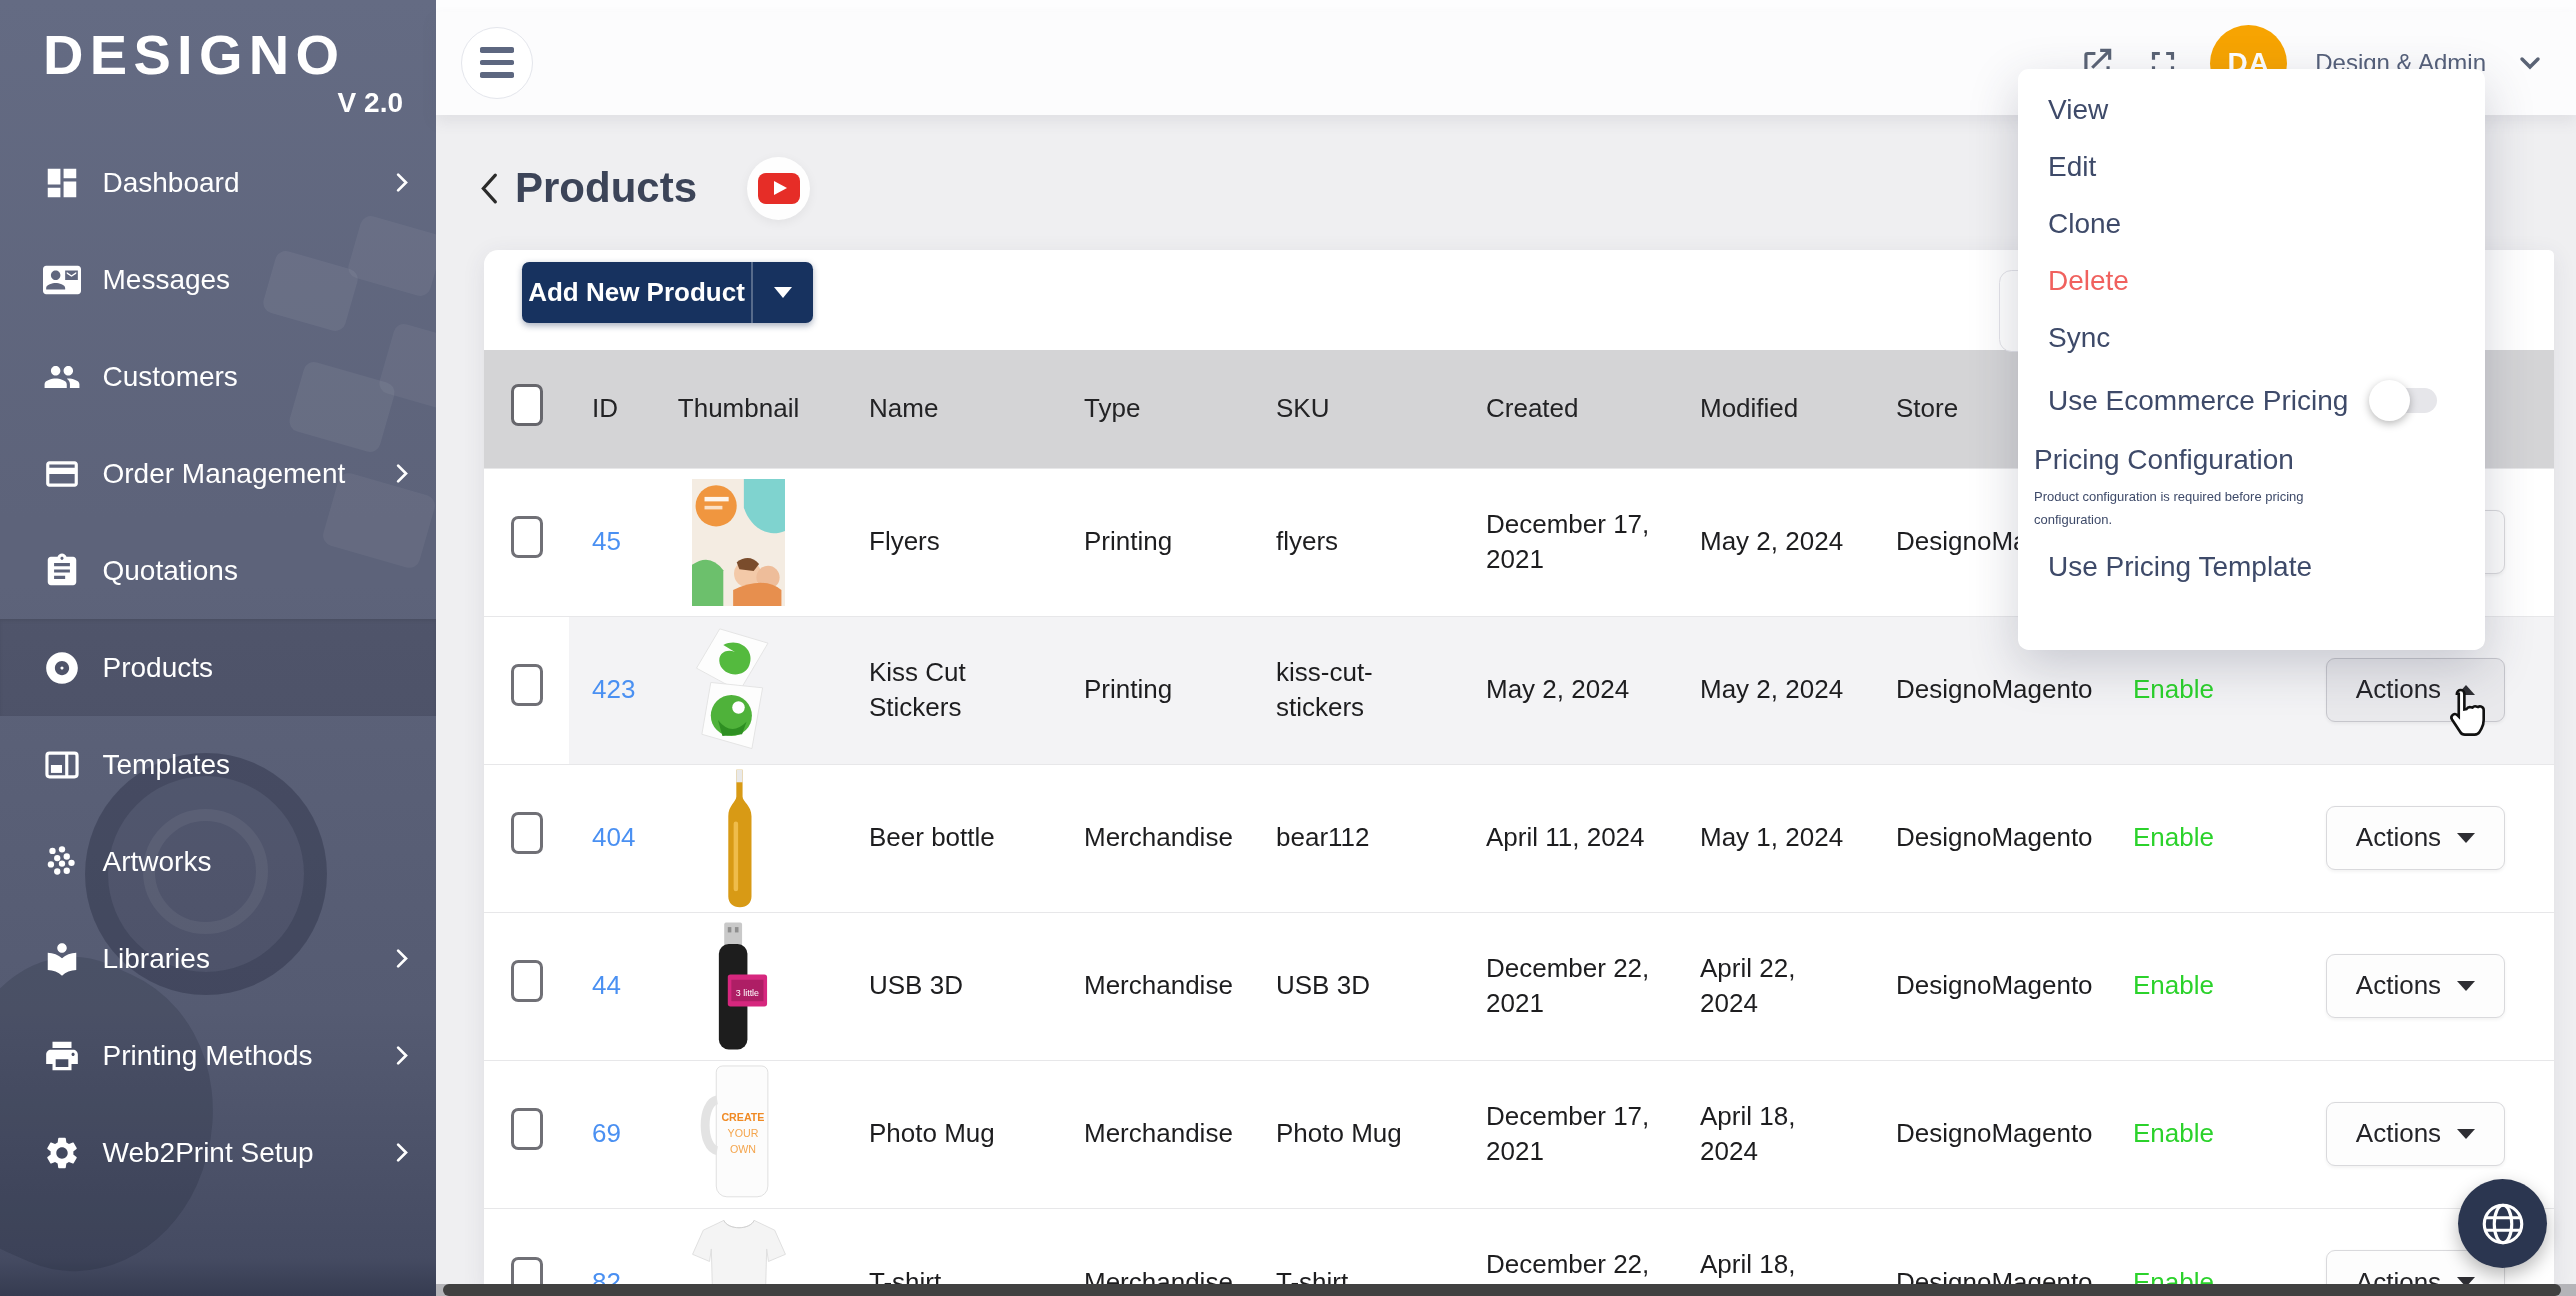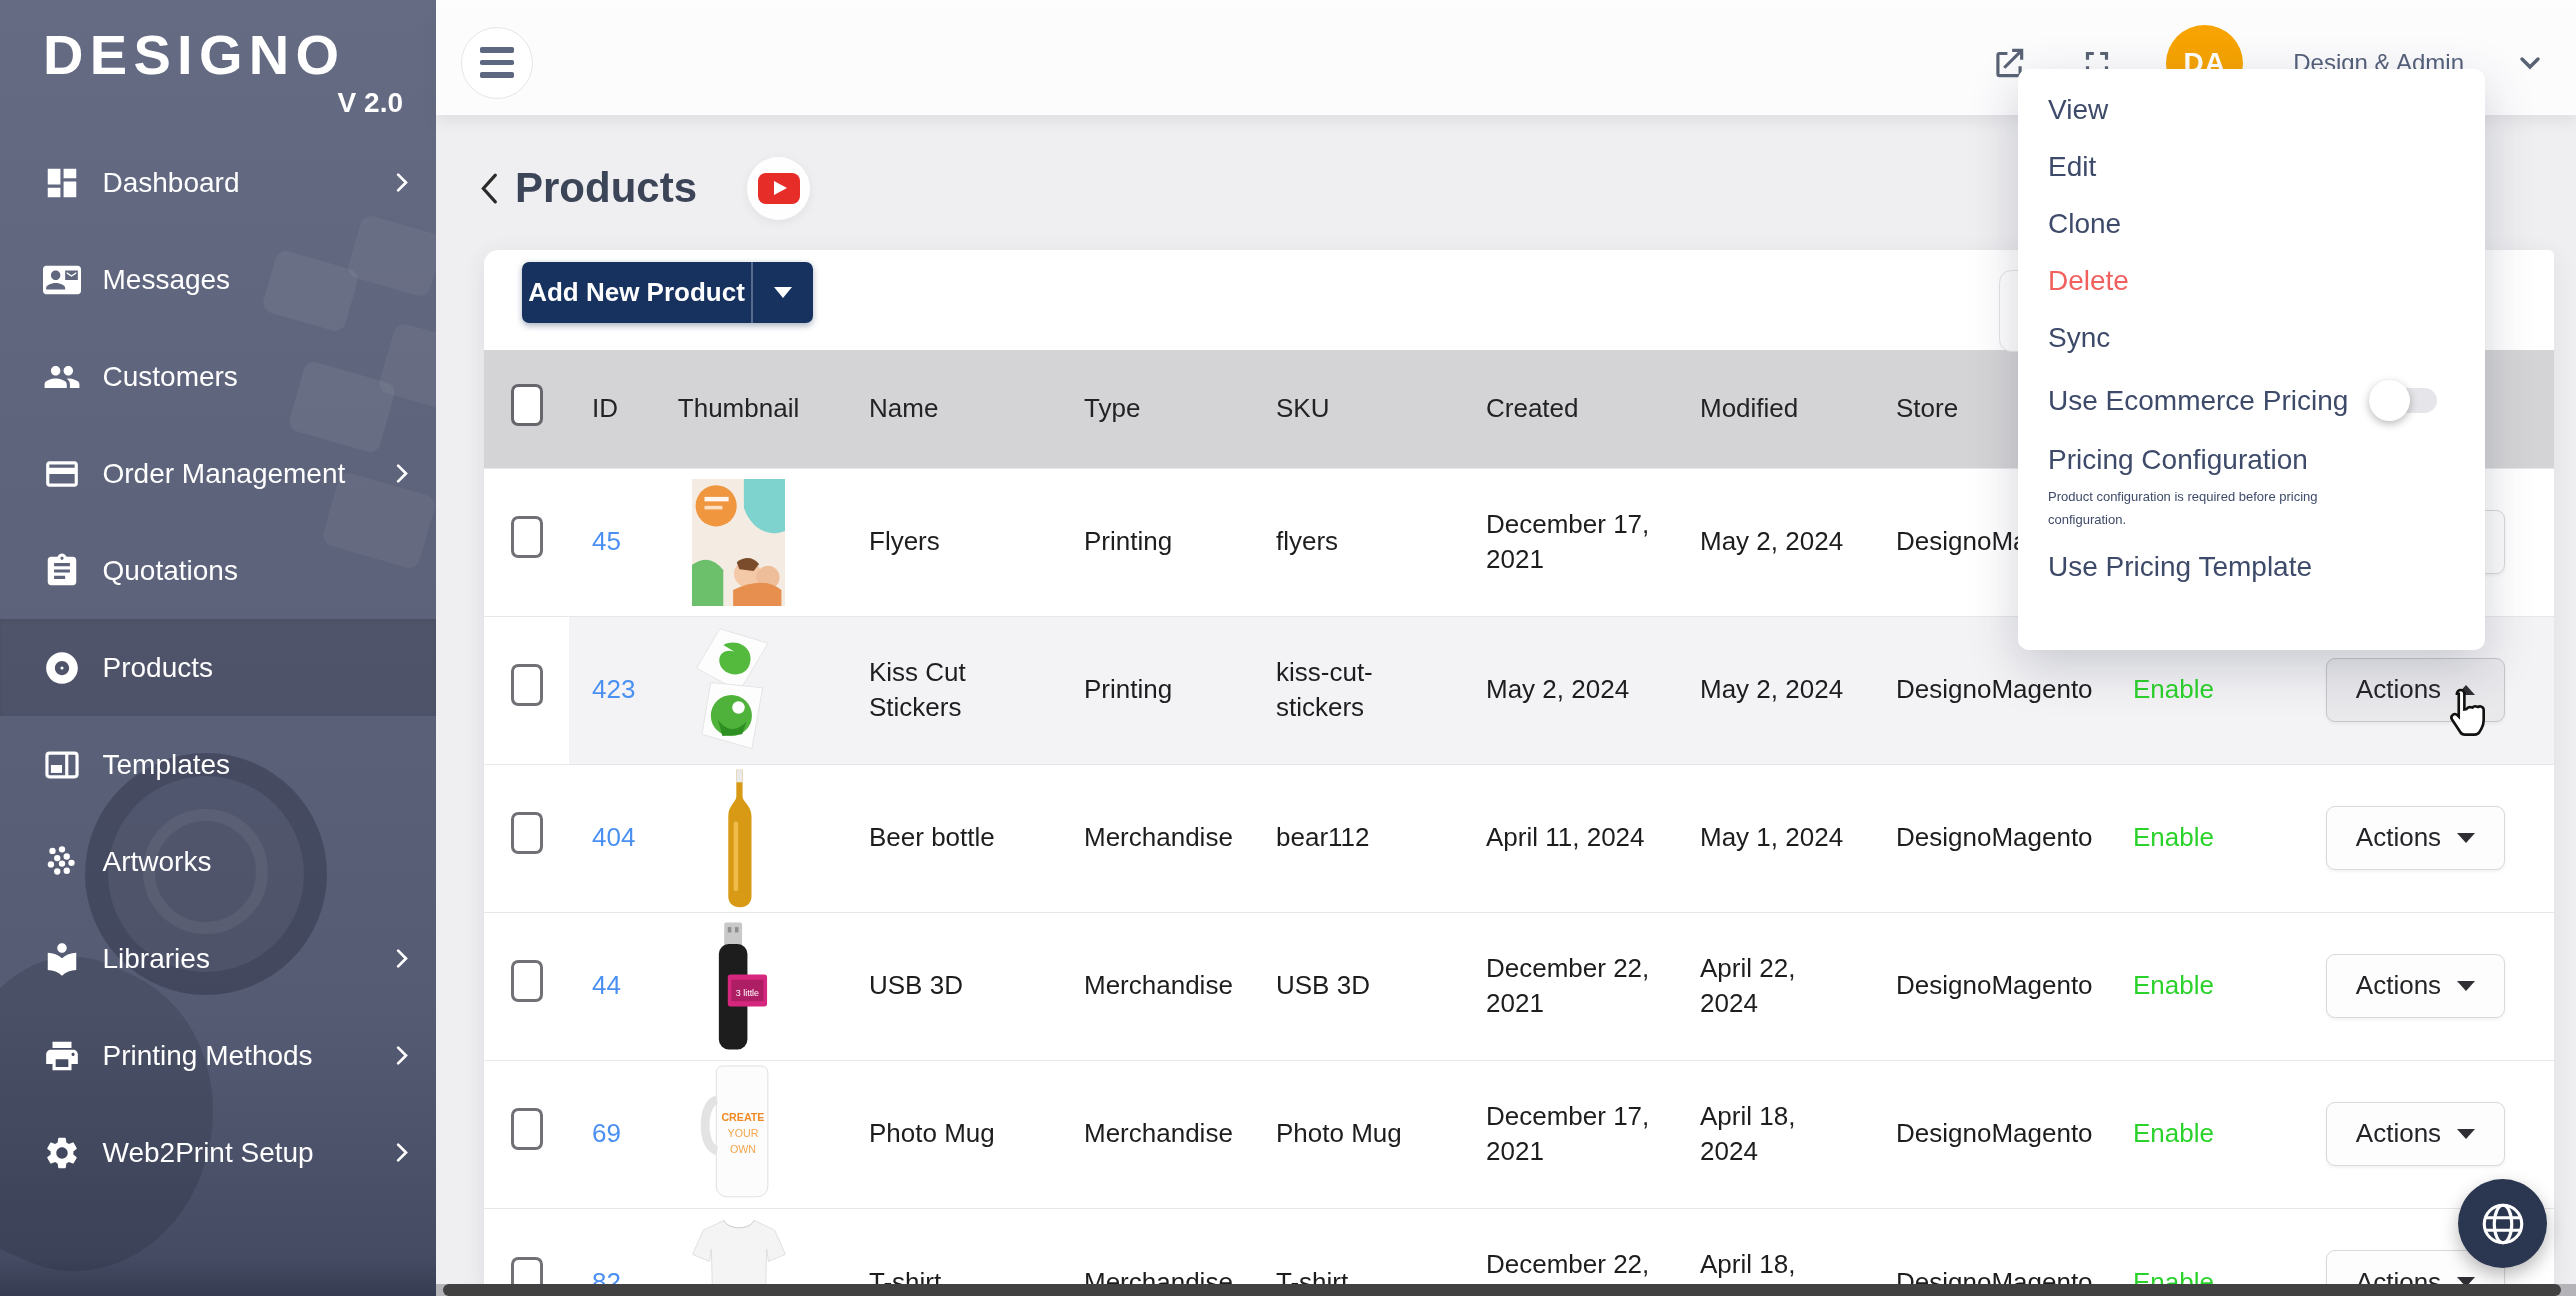--- a/index.html
+++ b/index.html
@@ -32,21 +32,21 @@
   .side-item .chev{position:absolute;right:21.5px;width:27px;height:27px;}
   .side-item .chev svg{width:27px;height:27px;display:block;}
 
   
   .topstrip{position:absolute;left:436px;top:0;right:0;height:11.6px;background:#fdfdfe;z-index:1;}
   .appbar{position:absolute;left:436px;top:11.6px;right:0;height:103px;background:#fcfcfd;
     box-shadow:0 7.2px 14.3px rgba(90,90,110,0.10);z-index:10;}
   .hamburger{position:absolute;left:25px;top:15px;width:72px;height:72px;border:1.8px solid #e4e6ec;border-radius:50%;
     background:#fff;display:flex;flex-direction:column;justify-content:center;align-items:center;gap:7.2px;cursor:pointer;}
   .hamburger b{width:34px;height:5.4px;background:#5d6780;border-radius:1.8px;}
-  .appbar-right{position:absolute;right:30px;top:0;height:103px;display:flex;align-items:center;gap:50px;justify-content:center;}
+  .appbar-right{position:absolute;right:30px;top:0;height:103px;display:flex;align-items:center;gap:28px;justify-content:center;}
   .hicon{width:38px;height:38px;cursor:pointer;}
   .hicon svg{width:38px;height:38px;display:block;}
   .avatar{width:77px;height:77px;border-radius:50%;background:#f7a402;color:#fff;font-weight:700;font-size:28px;
     display:flex;align-items:center;justify-content:center;cursor:pointer;letter-spacing:0.9px;}
   .username{font-size:24px;color:#55607a;cursor:pointer;}
   .uchev{width:32px;height:32px;cursor:pointer;}
   .uchev svg{width:32px;height:32px;display:block;}
 
   
   .heading{position:absolute;left:474px;top:156px;height:64px;display:flex;align-items:center;z-index:4;}
@@ -98,21 +98,21 @@
 
   
   .menu{position:absolute;left:2018px;top:69px;width:467px;height:581px;background:#fff;border-radius:10.7px;
     box-shadow:0 16px 49px rgba(50,55,80,0.22);z-index:60;padding-top:12.5px;}
   .mi{height:57px;display:flex;align-items:center;padding-left:30px;font-size:28px;color:#3e4a69;cursor:pointer;}
   .mi.danger{color:#f0615e;}
   .mi.row-toggle{height:68px;padding-right:48px;}
   .toggle{margin-left:auto;width:64px;height:25px;background:#e6e6ea;border-radius:12.5px;position:relative;cursor:pointer;}
   .toggle .knob{position:absolute;left:-3.6px;top:-8px;width:41px;height:41px;background:#fff;border-radius:50%;
     box-shadow:0 2.7px 8px rgba(0,0,0,0.28);}
-  .mi-block{padding-left:30px;cursor:pointer;}
+  .mi-block{padding-left:16px;cursor:pointer;}
   .mi-block .bl{height:50px;display:flex;align-items:center;font-size:28px;color:#3e4a69;}
   .mi-block .note{font-size:13px;line-height:23px;color:#3e4a69;width:322px;margin-top:0;}
   .mi.last{margin-top:9px;height:54px;}
 
   
   .fab{position:absolute;left:2458px;top:1179px;width:89px;height:89px;border-radius:50%;background:#2b3650;
     display:flex;align-items:center;justify-content:center;z-index:55;box-shadow:0 7.2px 18px rgba(0,0,0,0.28);cursor:pointer;}
   .fab svg{width:50px;height:50px;}
   .hscroll{position:absolute;left:436px;bottom:0;right:0;height:12.5px;background:#b4b4b8;z-index:80;}
   .hscroll .thumbbar{position:absolute;left:7.2px;top:0;height:12.5px;width:2118px;background:#414141;border-radius:6.3px;cursor:pointer;}

